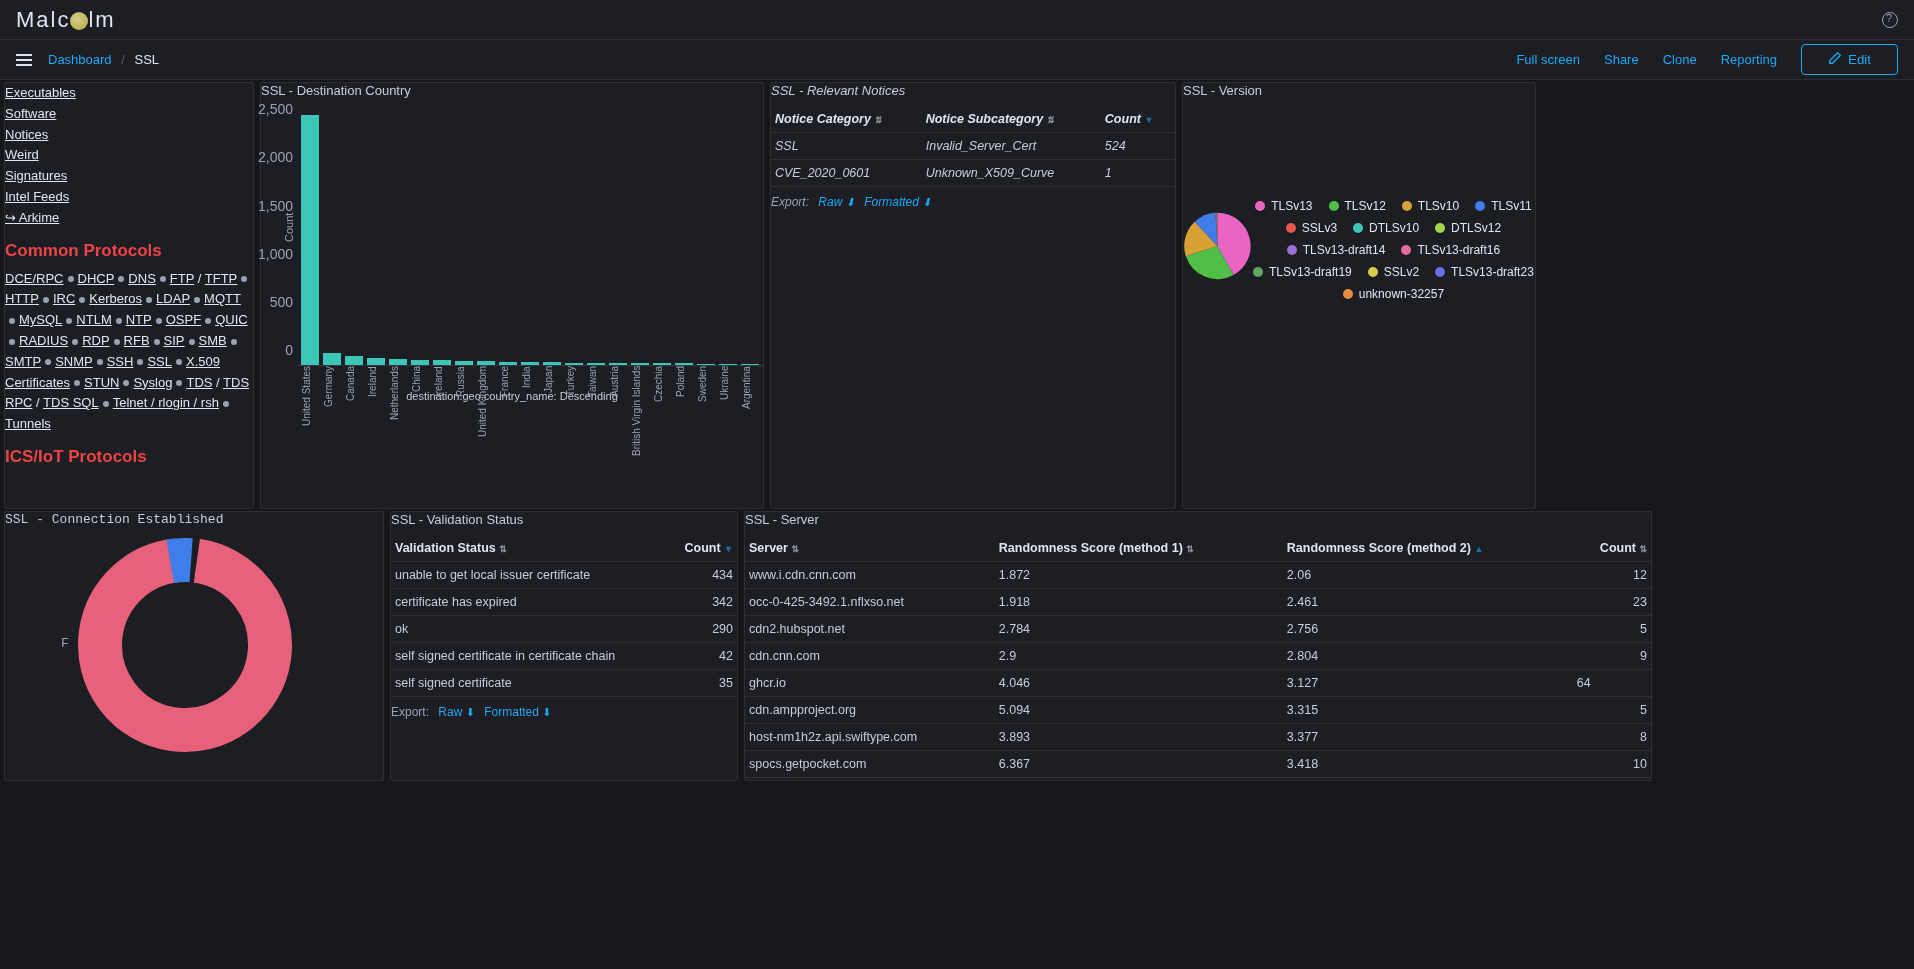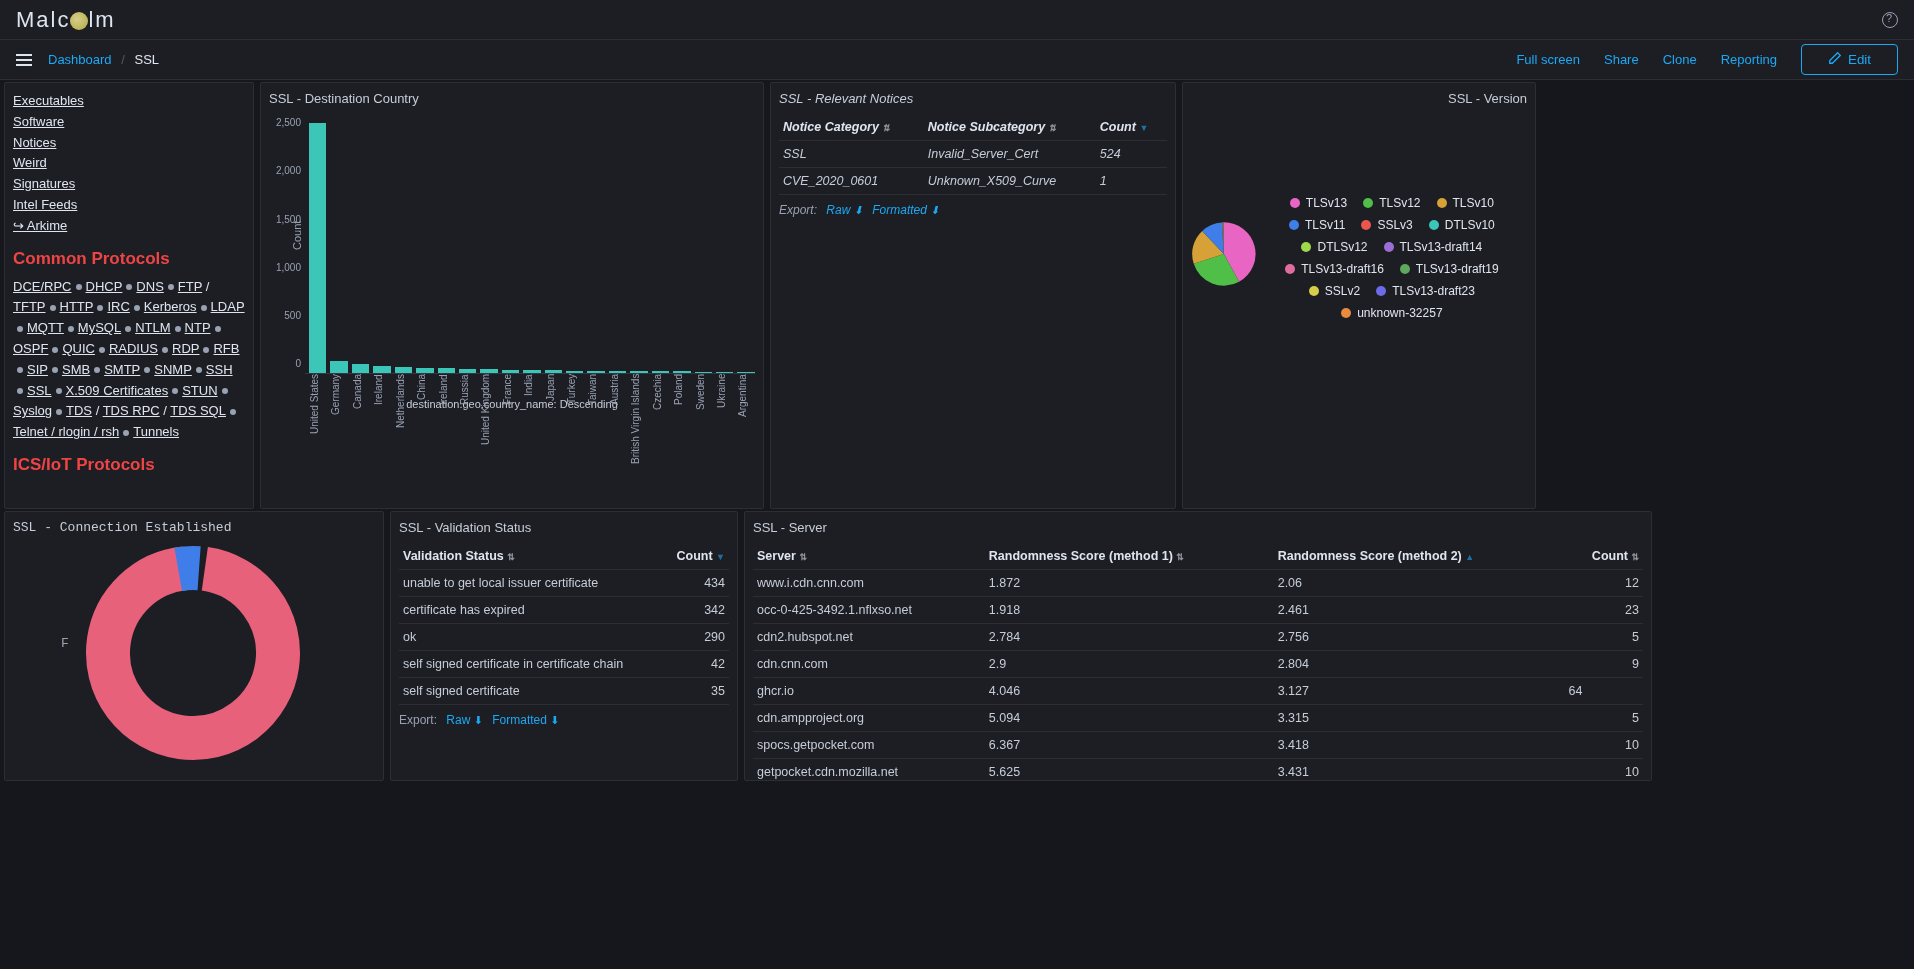--- a/index.html
+++ b/index.html
@@ -51,52 +51,52 @@
 .tool-link { color:#1ba9f5; margin-left:24px; cursor:pointer; }
 .edit-btn {
   border:1px solid #1ba9f5; color:#1ba9f5; border-radius:4px;
   padding:6px 26px; margin-left:24px; display:flex; align-items:center; gap:6px;
   background:transparent;
 }
 .pencil-icon svg { width:14px; height:14px; }
 .content { padding:2px 4px; display:flex; gap:6px; }
 .panel {
   background:#1d1e24; border:1px solid #2c2e33; border-radius:2px;
-  padding:8px; position:relative;
+  padding:0; position:relative;
 }
 .panel-title { color:#c5cdd8; font-size:13px; margin-bottom:8px; }
 
 .sidebar { width:250px; height:427px; overflow:hidden; }
 .sidebar a { font-size:13px; }
 .sidebar .link-row { line-height:1.6; }
 .dot { display:inline-block; width:6px; height:6px; background:#98a2b3; border-radius:50%; margin:0 4px; vertical-align:middle; }
 .sidebar h3 { font-size:17px; font-weight:600; margin:12px 0 8px; color:#ef4444; }
 
 .chart-country { width:504px; height:427px; }
 .chart-notices { width:406px; height:427px;font-style:italic; }
-.chart-version { width:354px; height:427px;text-align:right; }
+.chart-version { width:354px; height:427px; }
 .legend { display:flex; flex-wrap:wrap; gap:8px 16px; font-size:12px; justify-content:center; margin-top:8px; }
 .legend-item { display:flex; align-items:center; gap:6px; }
 .swatch { width:10px; height:10px; border-radius:50%; }
 
 table { width:100%; border-collapse:collapse; font-size:12.5px; }
 th { text-align:left; padding:6px 4px; border-bottom:1px solid #2c2e33; font-weight:600; color:#dfe5ef; }
 td { padding:6px 4px; border-bottom:1px solid #2c2e33; color:#c5cdd8; }
 .sort-ind { font-size:9px; opacity:0.6; }
 .export-row { font-size:12px; color:#98a2b3; margin-top:8px; }
 .export-row a { color:#1ba9f5; margin-left:6px; text-decoration:none; }
 .dl-icon { font-size:11px; }
 .row2 { display:flex; gap:6px; padding:0 4px 4px; }
 .panel-conn { width:380px; height:270px;font-family:Liberation Mono, monospace; }
 .panel-valid { width:348px; height:270px; }
 .panel-server { width:908px; height:270px; }
 
 .barplot { position:relative; height:280px; margin-left:36px; }
 .y-axis { position:absolute; left:-36px; top:0; height:260px; width:36px; }
-.y-tick { position:absolute; right:4px; font-size:10px; color:#98a2b3; transform:translateY(-50%); }
+.y-tick { position:absolute; right:4px; font-size:14px; color:#98a2b3; transform:translateY(-50%); }
 .y-label { position:absolute; left:-8px; top:130px; transform:rotate(-90deg); transform-origin:left; font-size:11px; color:#98a2b3; }
 .bars { display:flex; align-items:flex-end; height:260px; border-bottom:1px solid #343741; gap:4px; padding-left:4px; }
 .bar { width:18px; background:#3cc6b7; }
 .x-labels { display:flex; gap:4px; padding-left:4px; }
 .x-lab { width:18px; font-size:10px; color:#98a2b3; writing-mode:vertical-rl; transform:rotate(180deg); text-align:right; height:110px; }
 .x-caption { text-align:center; font-size:11px; color:#c5cdd8; margin-top:4px; }
 
 .pie-wrap { display:flex; flex-direction:row; align-items:center; }
 
 .donut-label { position:absolute; left:56px; top:124px; font-size:13px; color:#98a2b3; }
@@ -414,20 +414,26 @@
             <td>3.127</td>
             <td style="">64</td>
           </tr>
           <tr>
             <td>cdn.ampproject.org</td>
             <td>5.094</td>
             <td>3.315</td>
             <td style="text-align:right">5</td>
           </tr>
           <tr>
+            <td>host-nm1h2z.api.swiftype.com</td>
+            <td>3.893</td>
+            <td>3.377</td>
+            <td style="text-align:right">8</td>
+          </tr>
+          <tr>
             <td>spocs.getpocket.com</td>
             <td>6.367</td>
             <td>3.418</td>
             <td style="text-align:right">10</td>
           </tr>
           <tr>
             <td>getpocket.cdn.mozilla.net</td>
             <td>5.625</td>
             <td>3.431</td>
             <td style="text-align:right">10</td>

